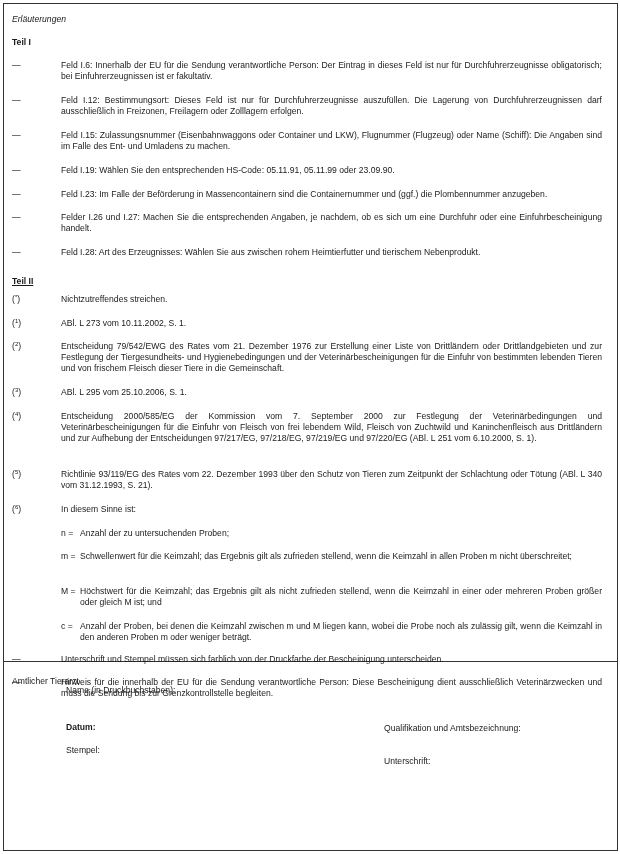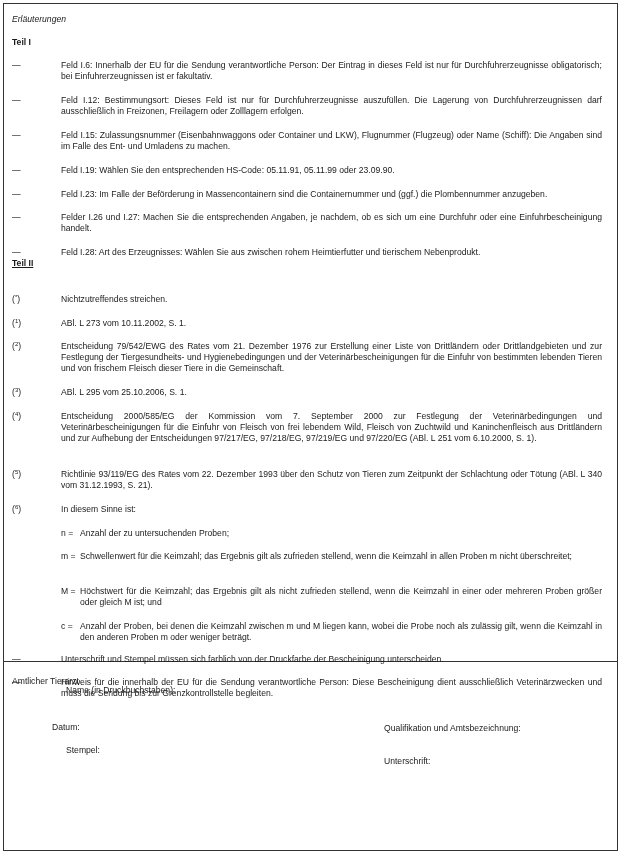--- a/index.html
+++ b/index.html
@@ -51,21 +51,21 @@
 </div>
 <div class="row" style="top:212px;">
   <span class="marker">—</span>
   <div class="text">Felder I.26 und I.27: Machen Sie die entsprechenden Angaben, je nachdem, ob es sich um eine Durchfuhr oder eine Einfuhrbescheinigung handelt.</div>
 </div>
 <div class="row" style="top:247px;">
   <span class="marker">—</span>
   <div class="text">Feld I.28: Art des Erzeugnisses: Wählen Sie aus zwischen rohem Heimtierfutter und tierischem Nebenprodukt.</div>
 </div>
 
-<div class="heading-bold" style="top:258px;text-decoration:underline;">Teil II</div>
+<div class="heading-bold" style="top:276px;text-decoration:underline;">Teil II</div>
 
 <div class="row" style="top:294px;">
   <span class="marker"><span>(</span><sup>*</sup><span>)</span></span>
   <div class="text">Nichtzutreffendes streichen.</div>
 </div>
 <div class="row" style="top:318px;">
   <span class="marker"><span>(</span><sup>1</sup><span>)</span></span>
   <div class="text">ABl. L 273 vom 10.11.2002, S. 1.</div>
 </div>
 <div class="row" style="top:341px;">
@@ -112,15 +112,15 @@
 </div>
 
 <div class="row" style="top:677px;">
   <span class="marker">—</span>
   <div class="text">Hinweis für die innerhalb der EU für die Sendung verantwortliche Person: Diese Bescheinigung dient ausschließlich Veterinärzwecken und muss die Sendung bis zur Grenzkontrollstelle begleiten.</div>
 </div>
 
 <div class="sig-title" style="top:676px;">Amtlicher Tierarzt</div>
 <div class="sig-label" style="left:66px; top:685px;">Name (in Druckbuchstaben):</div>
 <div class="sig-label" style="left:384px; top:723px;">Qualifikation und Amtsbezeichnung:</div>
-<div class="sig-label" style="left:52px; top:722px;">Datum:</div>
+<div class="sig-label" style="left:66px; top:722px;font-weight:bold;">Datum:</div>
 <div class="sig-label" style="left:384px; top:756px;">Unterschrift:</div>
 <div class="sig-label" style="left:66px; top:745px;">Stempel:</div>
 
 </body></html>

